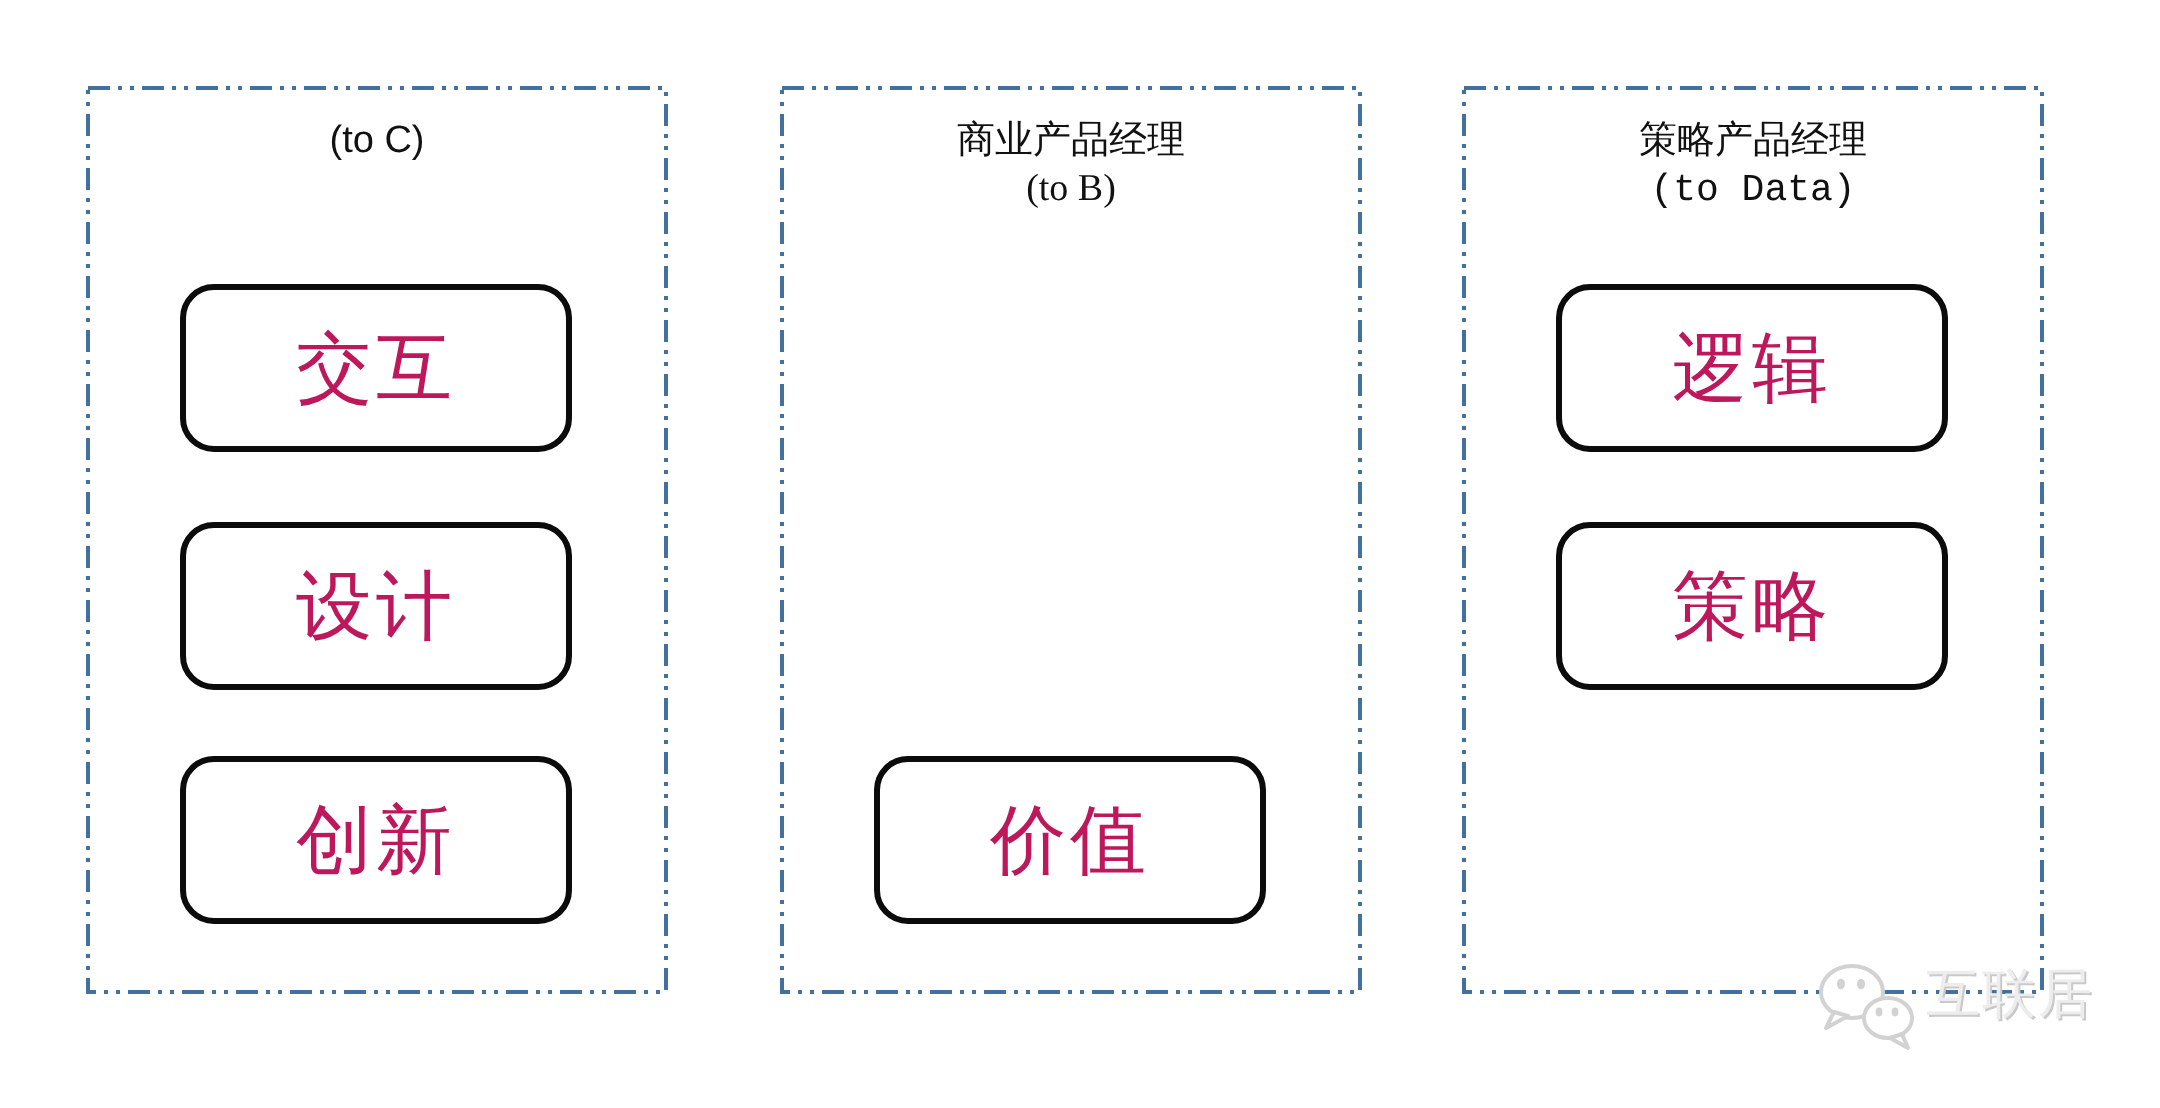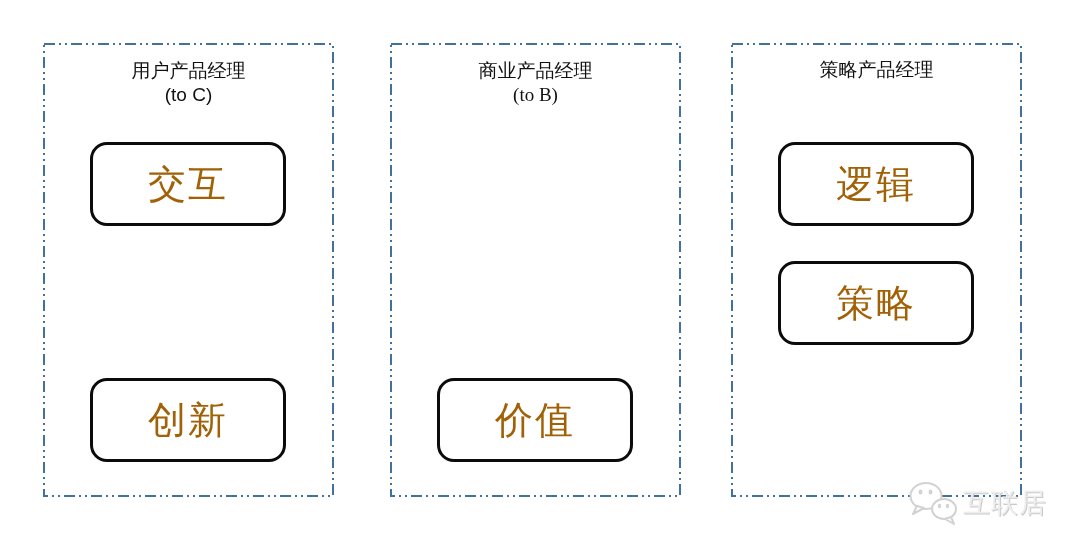--- a/index.html
+++ b/index.html
@@ -46,33 +46,33 @@
     left: 47px;
     width: 196px;
     height: 84px;
     border: 3px solid #0b0b0b;
     border-radius: 17px;
     box-sizing: border-box;
     display: flex;
     align-items: center;
     justify-content: center;
     font-size: 38px;
-    color: #a16207;
+    color: #be185d;
     background: #ffffff;
     letter-spacing: 2px;
   }
   .box.b0 { top: 99px; }
   .box.b1 { top: 218px; }
   .box.b2 { top: 335px; }
   .watermark {
     position: absolute;
     left: 906px;
     top: 479px;
     display: flex;
-    align-items: center;
+    align-items: flex-start;
     gap: 3px;
     z-index: 5;
   }
   .watermark-text {
     font-size: 27px;
     color: #ededed;
     text-shadow: 1px 1px 0 #c9c9c9;
     letter-spacing: 1px;
     white-space: nowrap;
   }
@@ -80,25 +80,27 @@
 </head>
 <body>
 
 <div class="canvas">
 
   <section class="column c0">
     <svg class="border-svg" width="291" height="454">
       <rect x="1" y="1" width="289" height="452" fill="none" stroke="#41719C" stroke-width="2" stroke-dasharray="11 4 2 4 2 4"></rect>
     </svg>
     <div class="col-title">
-      <div>用户产品经理</div>
       <div>(to C)</div>
     </div>
     <div class="box b0">
       <span>交互</span>
+    </div>
+    <div class="box b1">
+      <span>设计</span>
     </div>
     <div class="box b2">
       <span>创新</span>
     </div>
   </section>
 
   <section class="column c1">
     <svg class="border-svg" width="291" height="454">
       <rect x="1" y="1" width="289" height="452" fill="none" stroke="#41719C" stroke-width="2" stroke-dasharray="11 4 2 4 2 4"></rect>
     </svg>
@@ -110,20 +112,21 @@
       <span>价值</span>
     </div>
   </section>
 
   <section class="column c2">
     <svg class="border-svg" width="291" height="454">
       <rect x="1" y="1" width="289" height="452" fill="none" stroke="#41719C" stroke-width="2" stroke-dasharray="11 4 2 4 2 4"></rect>
     </svg>
     <div class="col-title">
       <div>策略产品经理</div>
+      <div>(to Data)</div>
     </div>
     <div class="box b1">
       <span>策略</span>
     </div>
     <div class="box b0">
       <span>逻辑</span>
     </div>
   </section>
 
   <div class="watermark">

